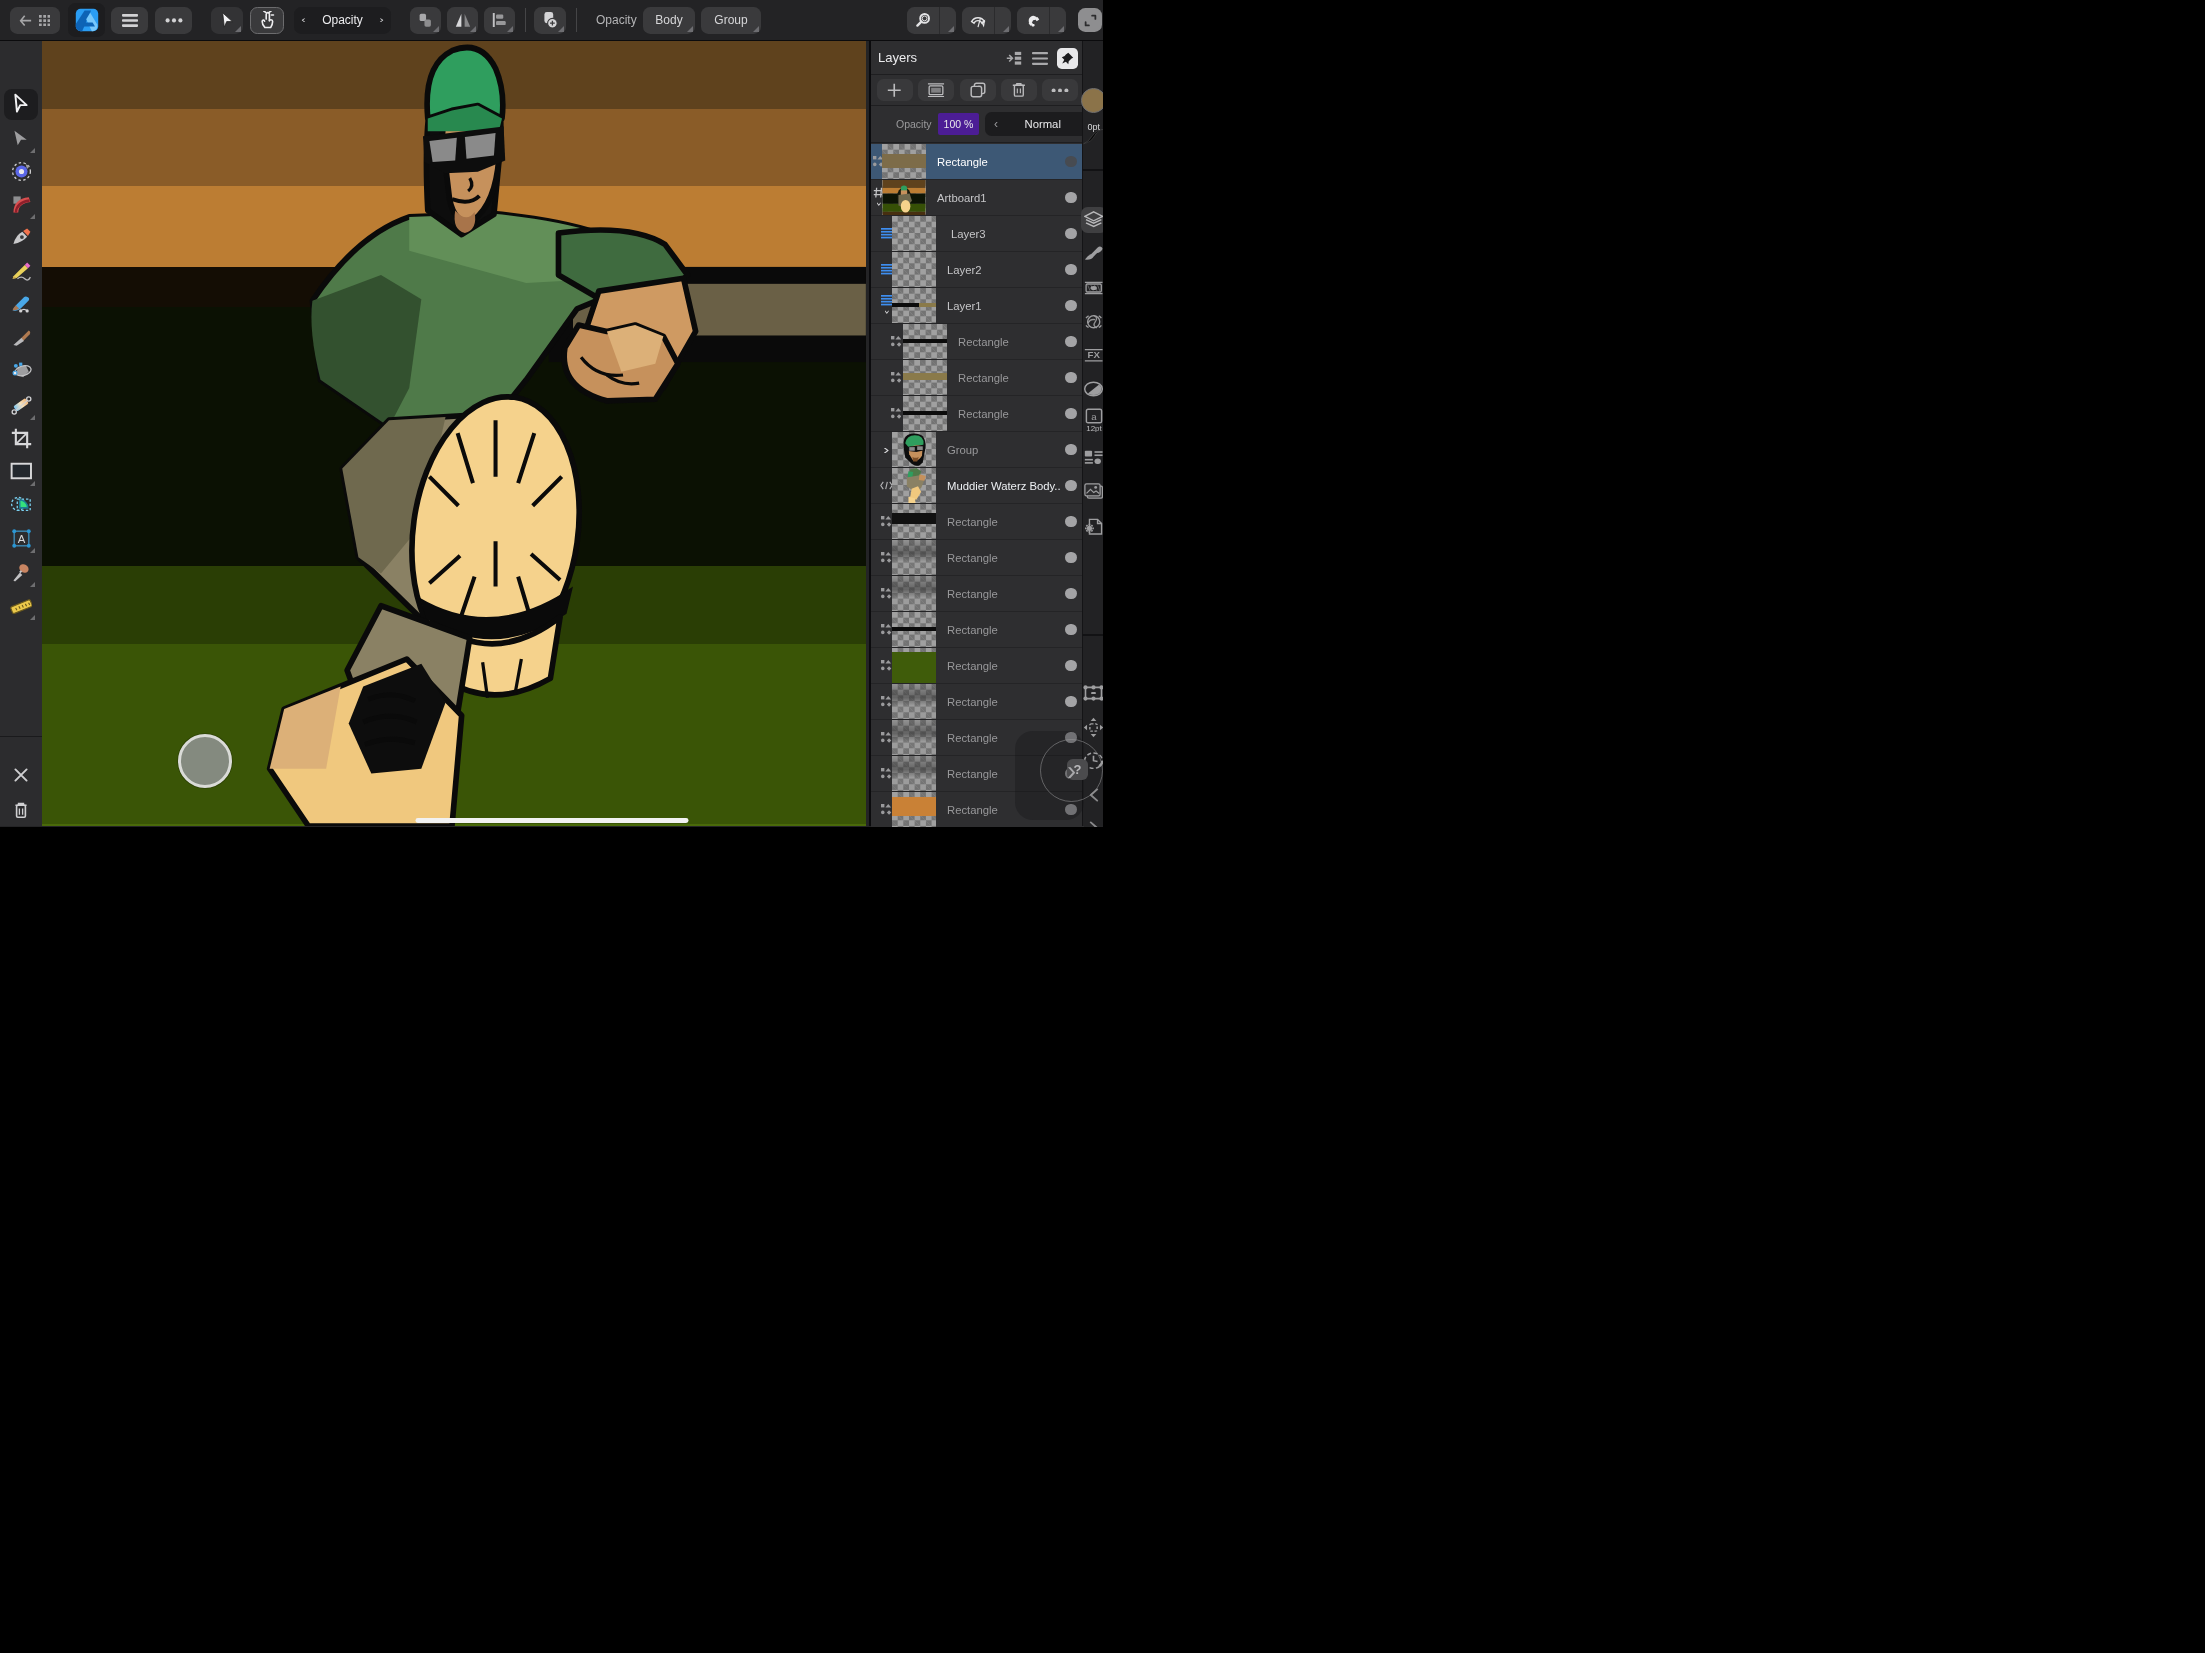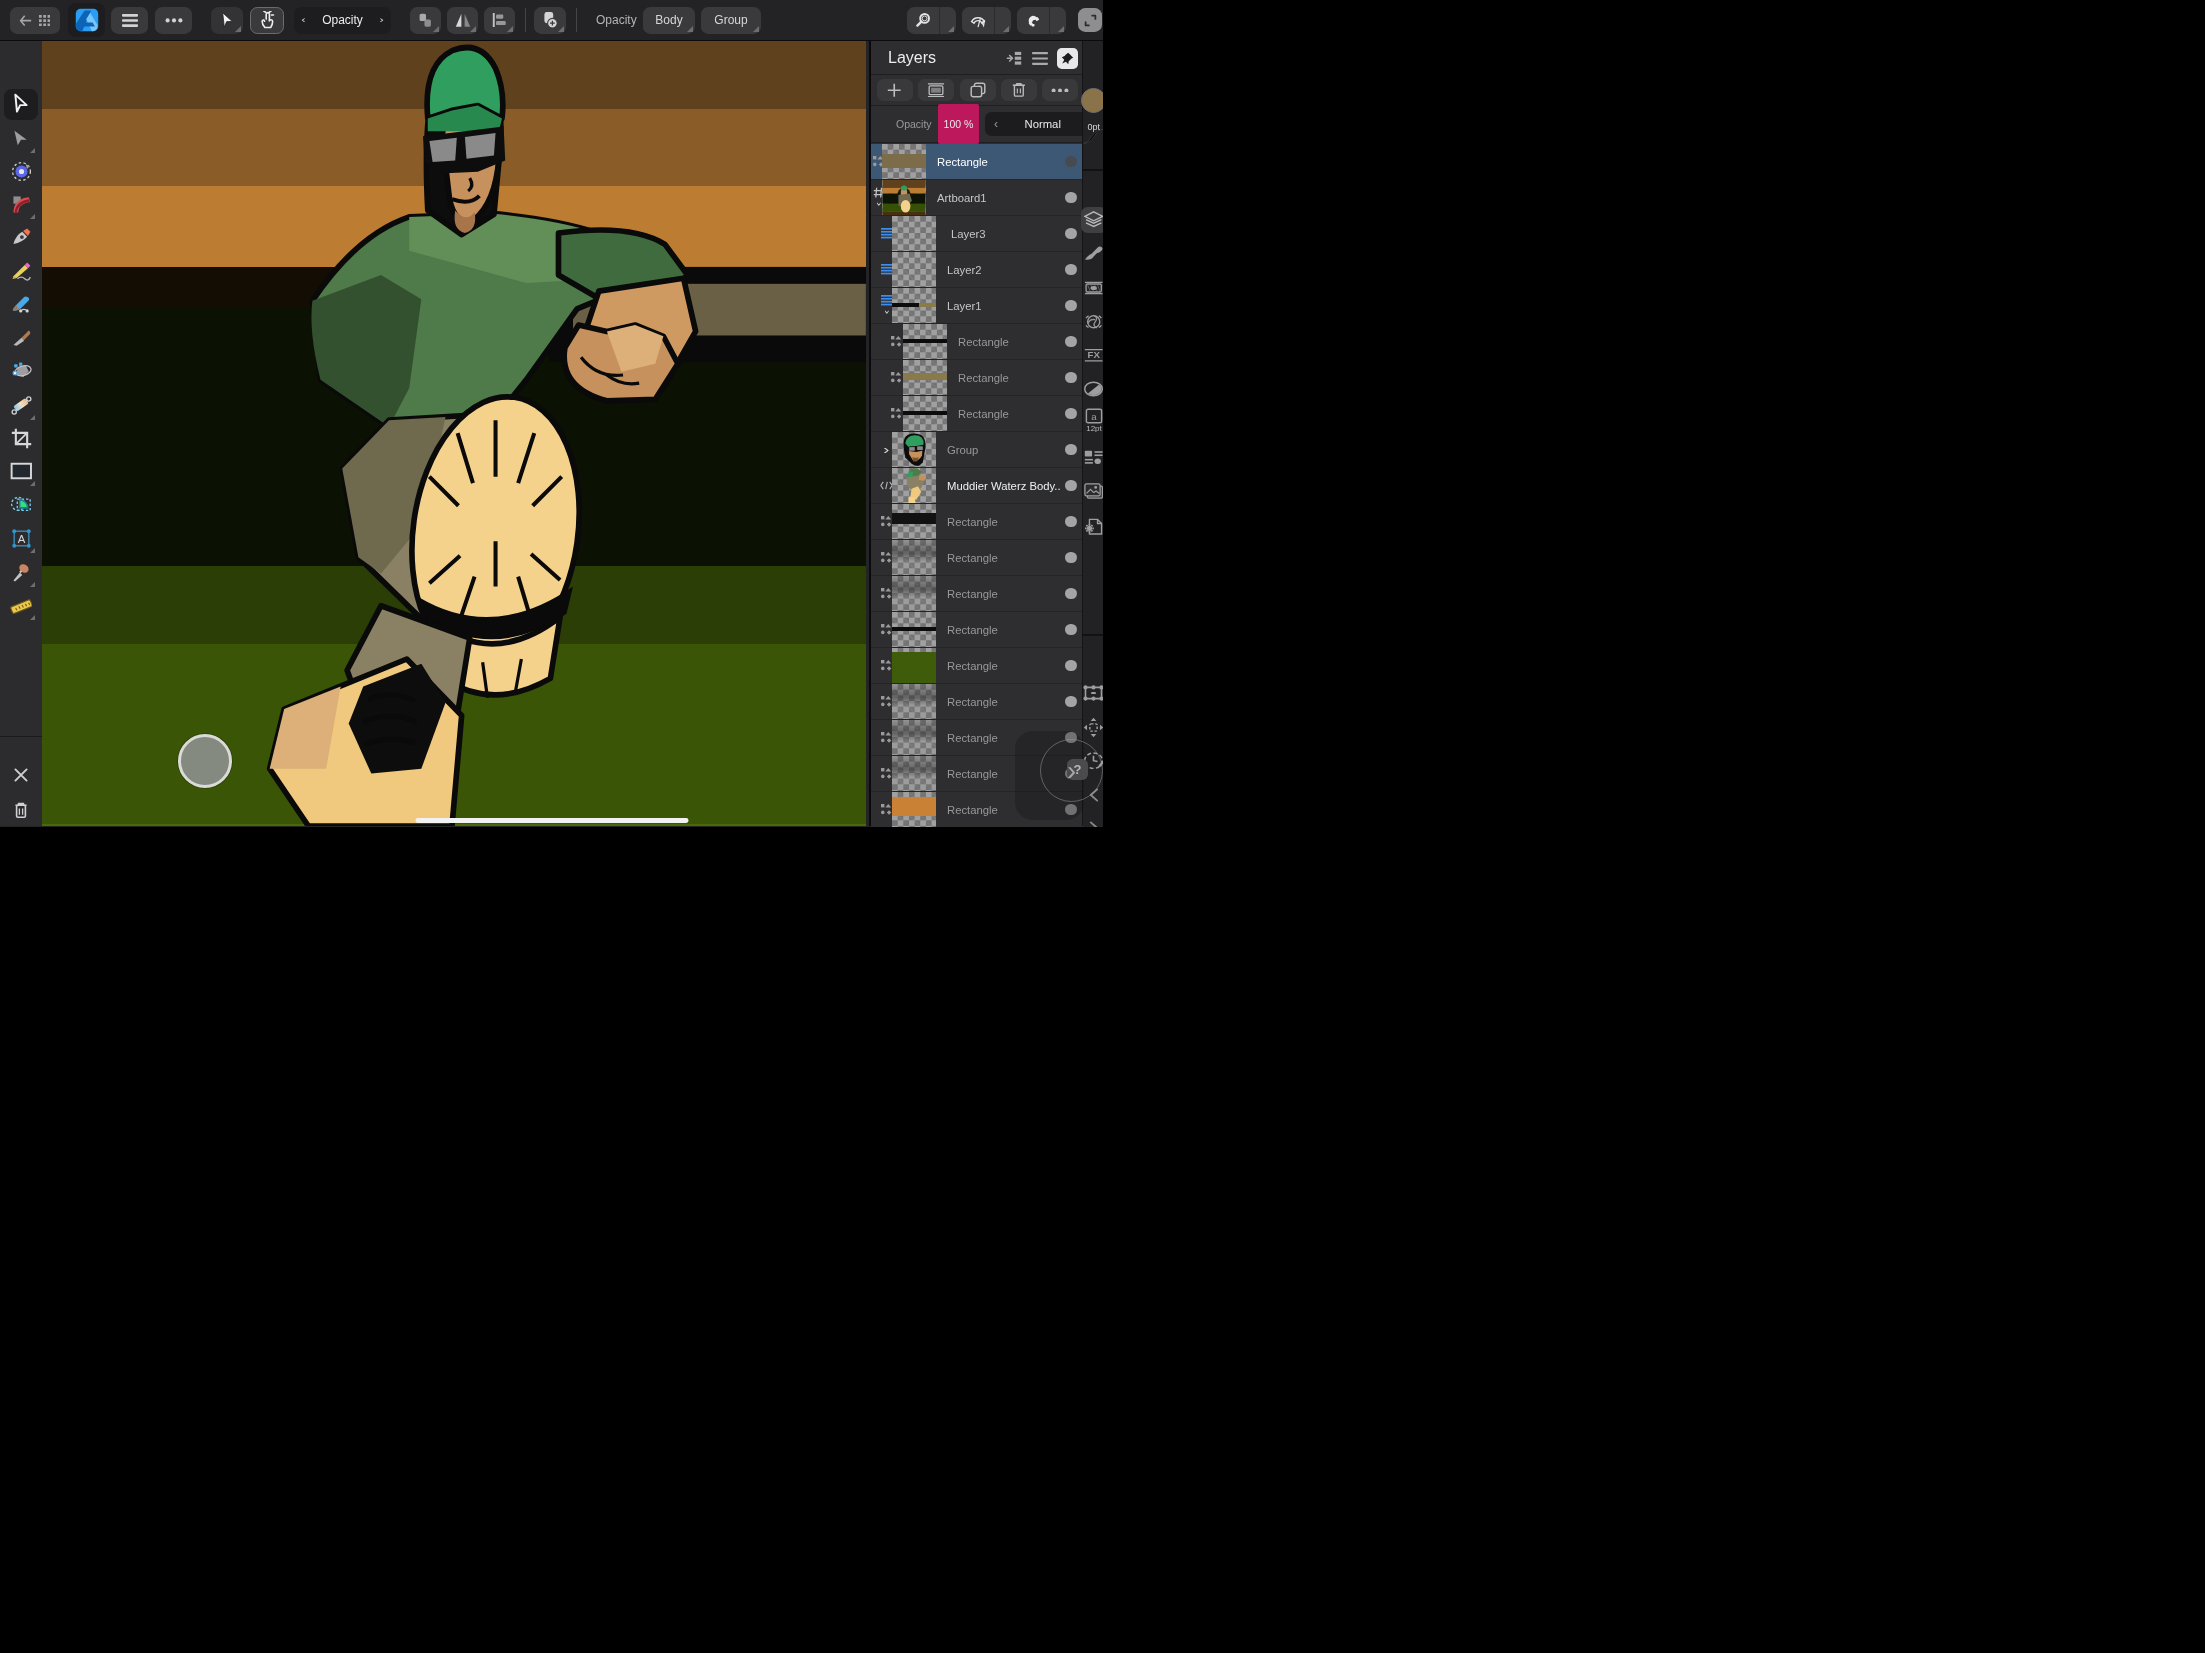--- a/index.html
+++ b/index.html
@@ -24,27 +24,27 @@
   #ltools-div{position:absolute;left:0;top:695px;width:42px;height:0.8px;background:#1a1a1c;}
   
   #canvas{position:absolute;left:42px;top:41px;width:824px;height:785px;overflow:hidden;background:#0b1103;}
   .band{position:absolute;left:0;width:824px;}
   #touch-circle{position:absolute;left:136px;top:693px;width:48px;height:48px;border-radius:50%;
     background:#888d86;border:3.2px solid #e3e3e3;box-shadow:0 0 0 0.8px rgba(0,0,0,.25);opacity:.95;}
   #home-indicator{position:absolute;left:50%;transform:translateX(-50%);bottom:4px;width:273px;height:4.8px;border-radius:2.4px;background:#f2f2f2;z-index:60;}
   
   #panel{position:absolute;left:869px;top:41px;width:213px;height:785px;background:#2e2e30;border-left:2.4px solid #0b0b0d;z-index:35;}
   #panel-header{position:absolute;left:0;top:0;width:213px;height:33px;border-bottom:0.8px solid #1e1e20;display:flex;align-items:center;}
-  #panel-title{margin-left:17px;font-size:16px;color:#ececee;}
+  #panel-title{margin-left:7px;font-size:13px;color:#ececee;}
   .hicon{position:absolute;top:6.5px;width:21px;height:21px;display:flex;align-items:center;justify-content:center;border-radius:4.8px;}
   #panel-toolbar{position:absolute;left:0;top:34px;width:213px;height:31px;border-bottom:0.8px solid #1e1e20;display:flex;align-items:center;justify-content:space-between;padding:0 5.7px;box-sizing:border-box;}
   .pbtn{width:36px;height:22.6px;border-radius:6.5px;background:#39393b;display:flex;align-items:center;justify-content:center;}
   #opacity-row{position:absolute;left:0;top:65px;width:213px;height:36px;border-bottom:0.8px solid #1e1e20;display:flex;align-items:center;padding-left:16px;}
   #opacity-label{margin-left:9px;font-size:10.5px;color:#9a9a9c;}
-  #opacity-value{margin-left:6.5px;width:42px;height:40px;background:#be185d;border-radius:2px;color:#e8e8ea;font-size:10.5px;display:flex;align-items:center;justify-content:center;}
+  #opacity-value{margin-left:6.5px;width:42px;height:22px;background:#4c1d95;border-radius:2px;color:#e8e8ea;font-size:10.5px;display:flex;align-items:center;justify-content:center;}
   #blend-pill{margin-left:6.5px;width:118px;height:24px;background:#1c1c1e;border-radius:6.5px;display:flex;align-items:center;justify-content:space-between;color:#e8e8ea;font-size:11.3px;}
   #blend-pill .chev{width:21px;text-align:center;color:#9a9a9c;font-size:12px;}
   #layer-rows{position:absolute;left:0;top:103px;width:213px;height:683px;overflow:hidden;}
   .lrow{position:relative;width:213px;height:36px;box-sizing:border-box;border-bottom:0.8px solid #242426;background:#2e2e30;}
   .lrow.sel{background:#3d5875;}
   .gutter{position:absolute;top:0;bottom:0;display:flex;flex-direction:column;align-items:center;justify-content:center;gap:1.6px;}
   .thumb{position:absolute;top:0;height:35px;width:44px;overflow:hidden;}
   .checker{background-color:#a0a0a0;background-image:
      linear-gradient(45deg,#737373 25%,transparent 25%,transparent 75%,#737373 75%),
      linear-gradient(45deg,#737373 25%,transparent 25%,transparent 75%,#737373 75%);

